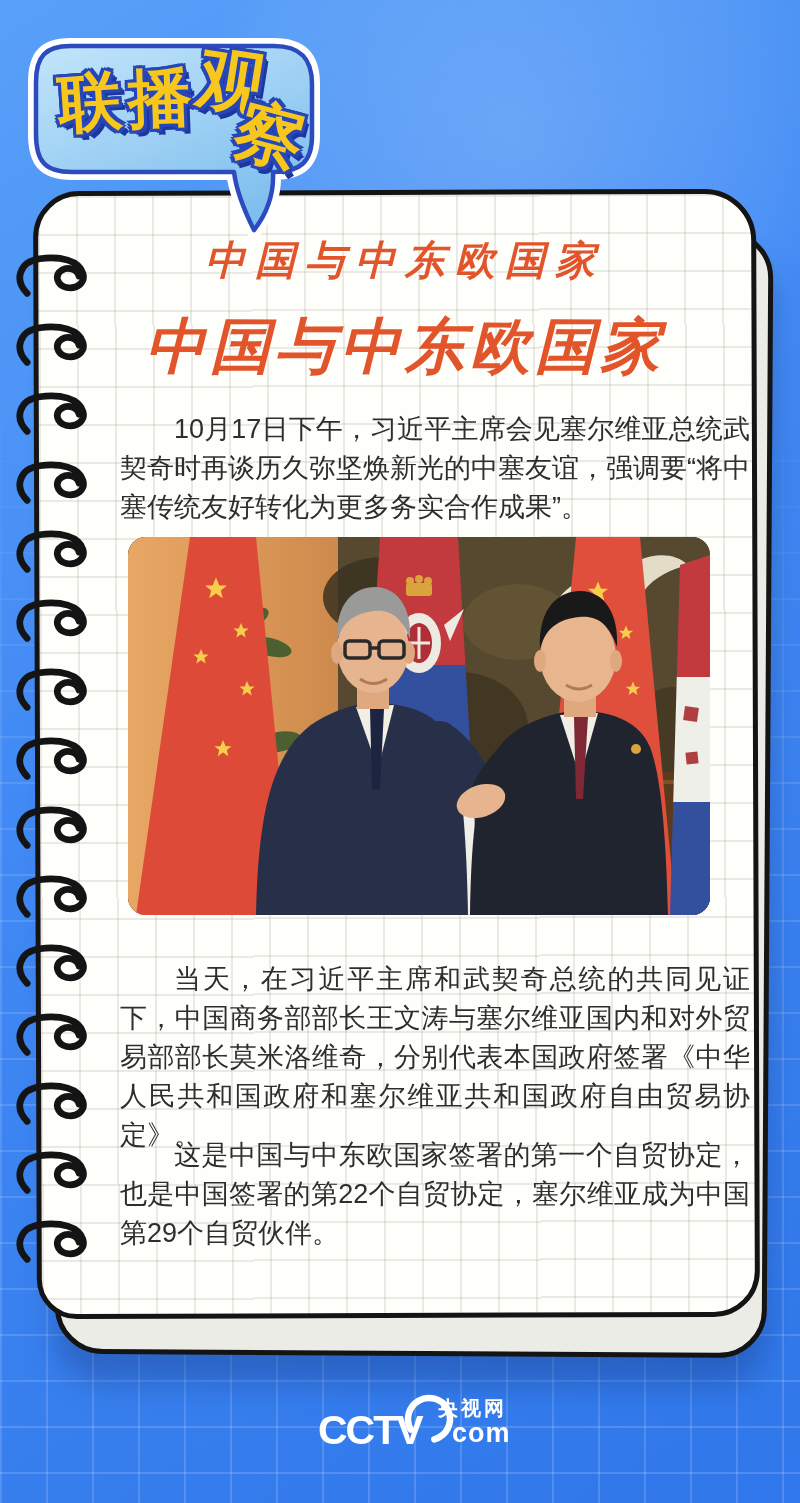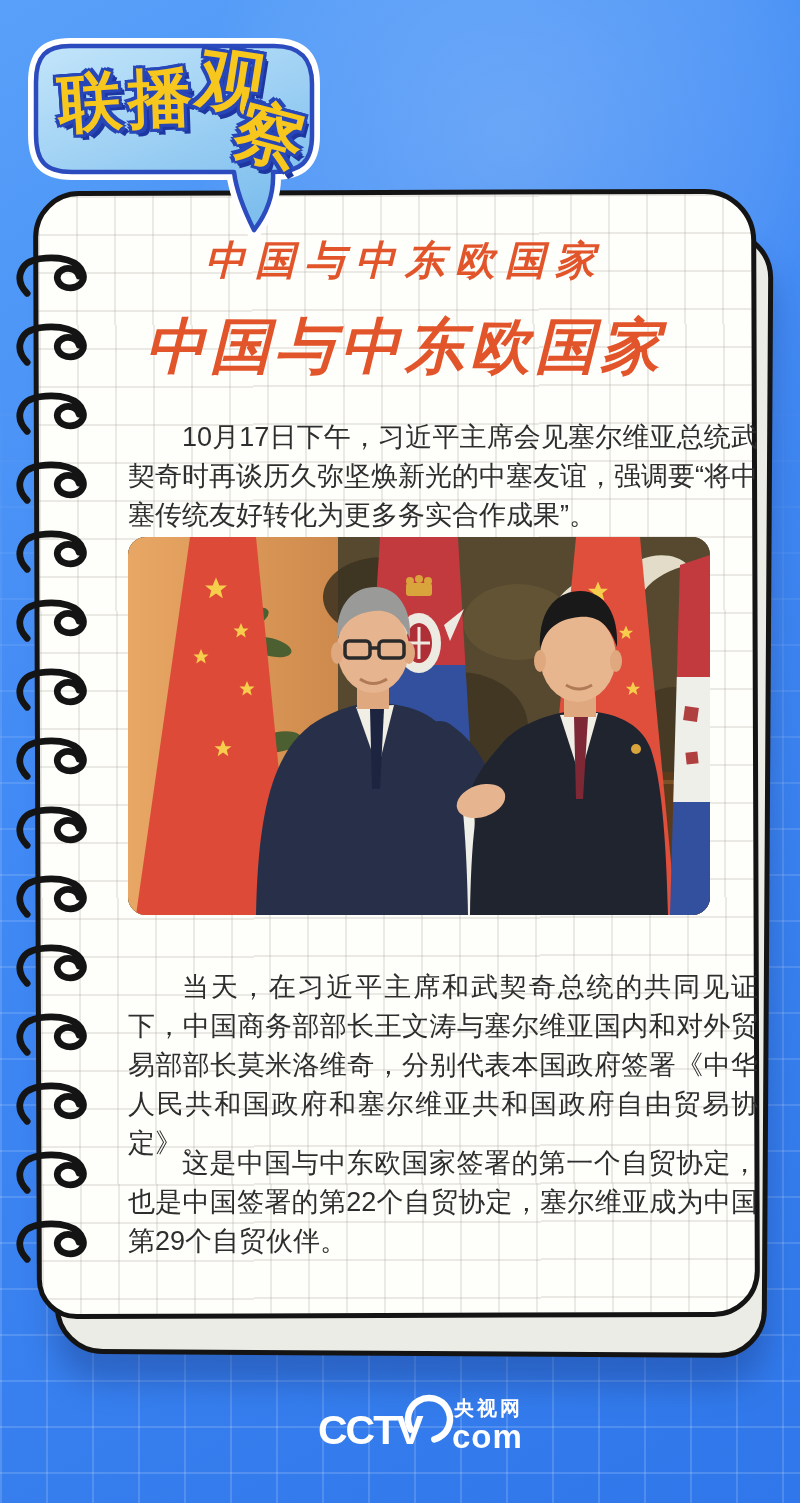--- a/index.html
+++ b/index.html
@@ -57,36 +57,36 @@
   .title-line{
     position:absolute;left:60px;width:690px;z-index:4;text-align:center;
     color:#E2552B;font-family:"DejaVu Serif","Liberation Serif",serif;
     font-weight:700;font-style:italic;line-height:1;
   }
   .title-line1{top:240px;font-size:40px;letter-spacing:10px;}
   .title-line2{top:316px;font-size:60px;letter-spacing:5px;}
   .para{
     position:absolute;left:112px;width:630px;z-index:4;
     font-size:27px;line-height:39px;color:#2E2E2E;
-    text-align:justify;text-indent:2em;margin:16px;
+    text-align:justify;text-indent:2em;margin:8px;
   }
   .para-1{top:402px;}
   .para-2{top:952px;font-family:Liberation Serif, serif;}
   .para-3{top:1128px;}
   .photo{
     position:absolute;left:128px;top:537px;width:582px;height:378px;z-index:4;
     border-radius:18px;overflow:hidden;background:#57492F;
   }
   .photo svg{display:block;}
   
   .footer-logo{position:absolute;left:318px;top:1392px;width:210px;height:72px;z-index:3;color:#fff;}
   .cctv-text{position:absolute;left:0;top:18px;font-size:41px;font-weight:900;letter-spacing:-2px;line-height:1;}
   .cctv-circle{position:absolute;left:84px;top:0;}
-  .cctv-cn{position:absolute;left:136px;top:6px;font-size:20px;font-weight:700;letter-spacing:3px;line-height:1;}
-  .cctv-com{position:absolute;left:134px;top:28px;font-size:33px;font-weight:700;letter-spacing:1px;line-height:1;}
+  .cctv-cn{position:absolute;left:120px;top:6px;font-size:20px;font-weight:700;letter-spacing:3px;line-height:1;}
+  .cctv-com{position:absolute;left:134px;top:28px;font-size:27px;font-weight:700;letter-spacing:1px;line-height:1;}
 </style>
 </head>
 <body>
 
 <div class="bg-grid"></div>
 
 <div class="brand">
   <svg width="300" height="210" viewBox="0 0 300 210">
     <defs>
       <linearGradient id="bubbleGrad" x1="0" y1="0" x2="0.6" y2="1">

